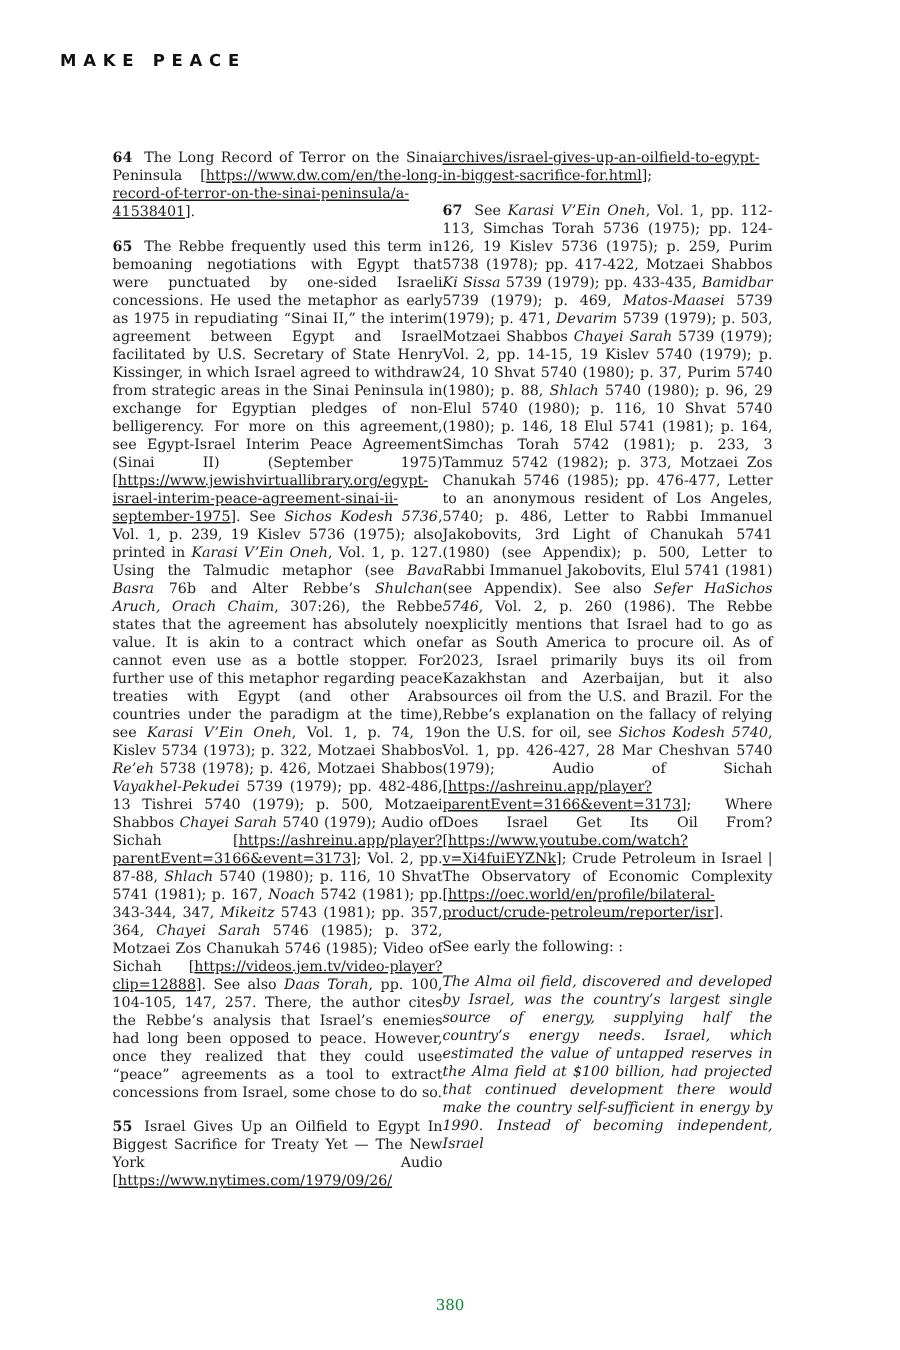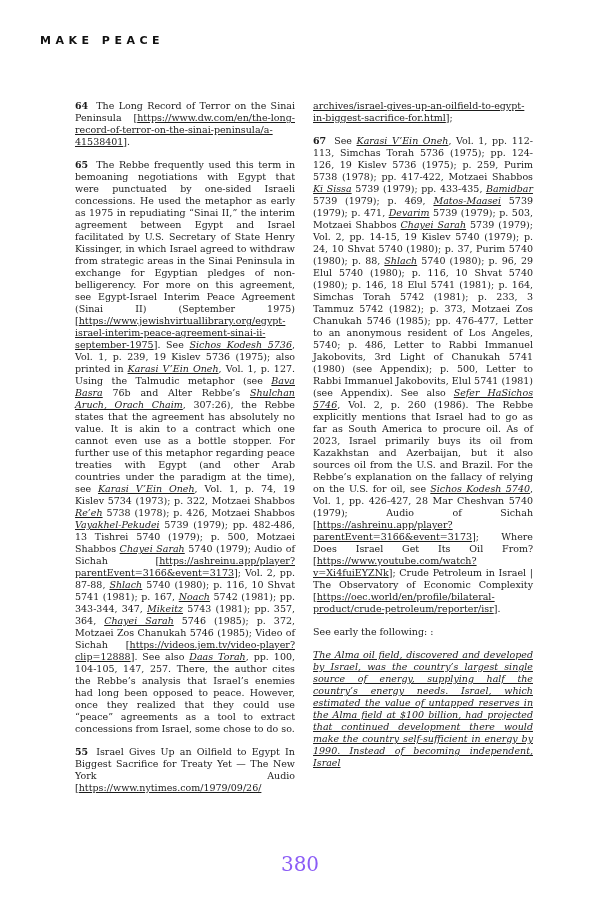--- a/index.html
+++ b/index.html
@@ -23,45 +23,44 @@
     letter-spacing: 4.5px;
     color: #111;
     white-space: nowrap;
   }
   .content {
     position: absolute;
     top: 100px;
     left: 75px;
     width: 458px;
     display: flex;
-    gap: 18px;
   }
   .col {
     width: 220px;
     font-size: 9.5px;
     line-height: 12px;
     text-align: justify;
   }
   p.fn { margin: 0 0 11px 0; }
   .fnum { font-weight: bold; margin-right: 8px; }
-  .it { font-style: italic; text-decoration: underline; }
+  .it { font-style: italic; }
   a {
     color: inherit;
     text-decoration: underline;
     overflow-wrap: anywhere;
     cursor: pointer;
   }
   .folio {
     position: absolute;
     bottom: 24px;
     left: 0;
     width: 100%;
     text-align: center;
-    font-size: 20px;
-    color: #8b5cf6;
+    font-size: 10px;
+    color: #15803d;
   }
 </style>
 </head>
 <body>
 
 <div class="page">
   <div class="running-head">MAKE PEACE</div>
 
   <div class="content">
     <div class="col">

